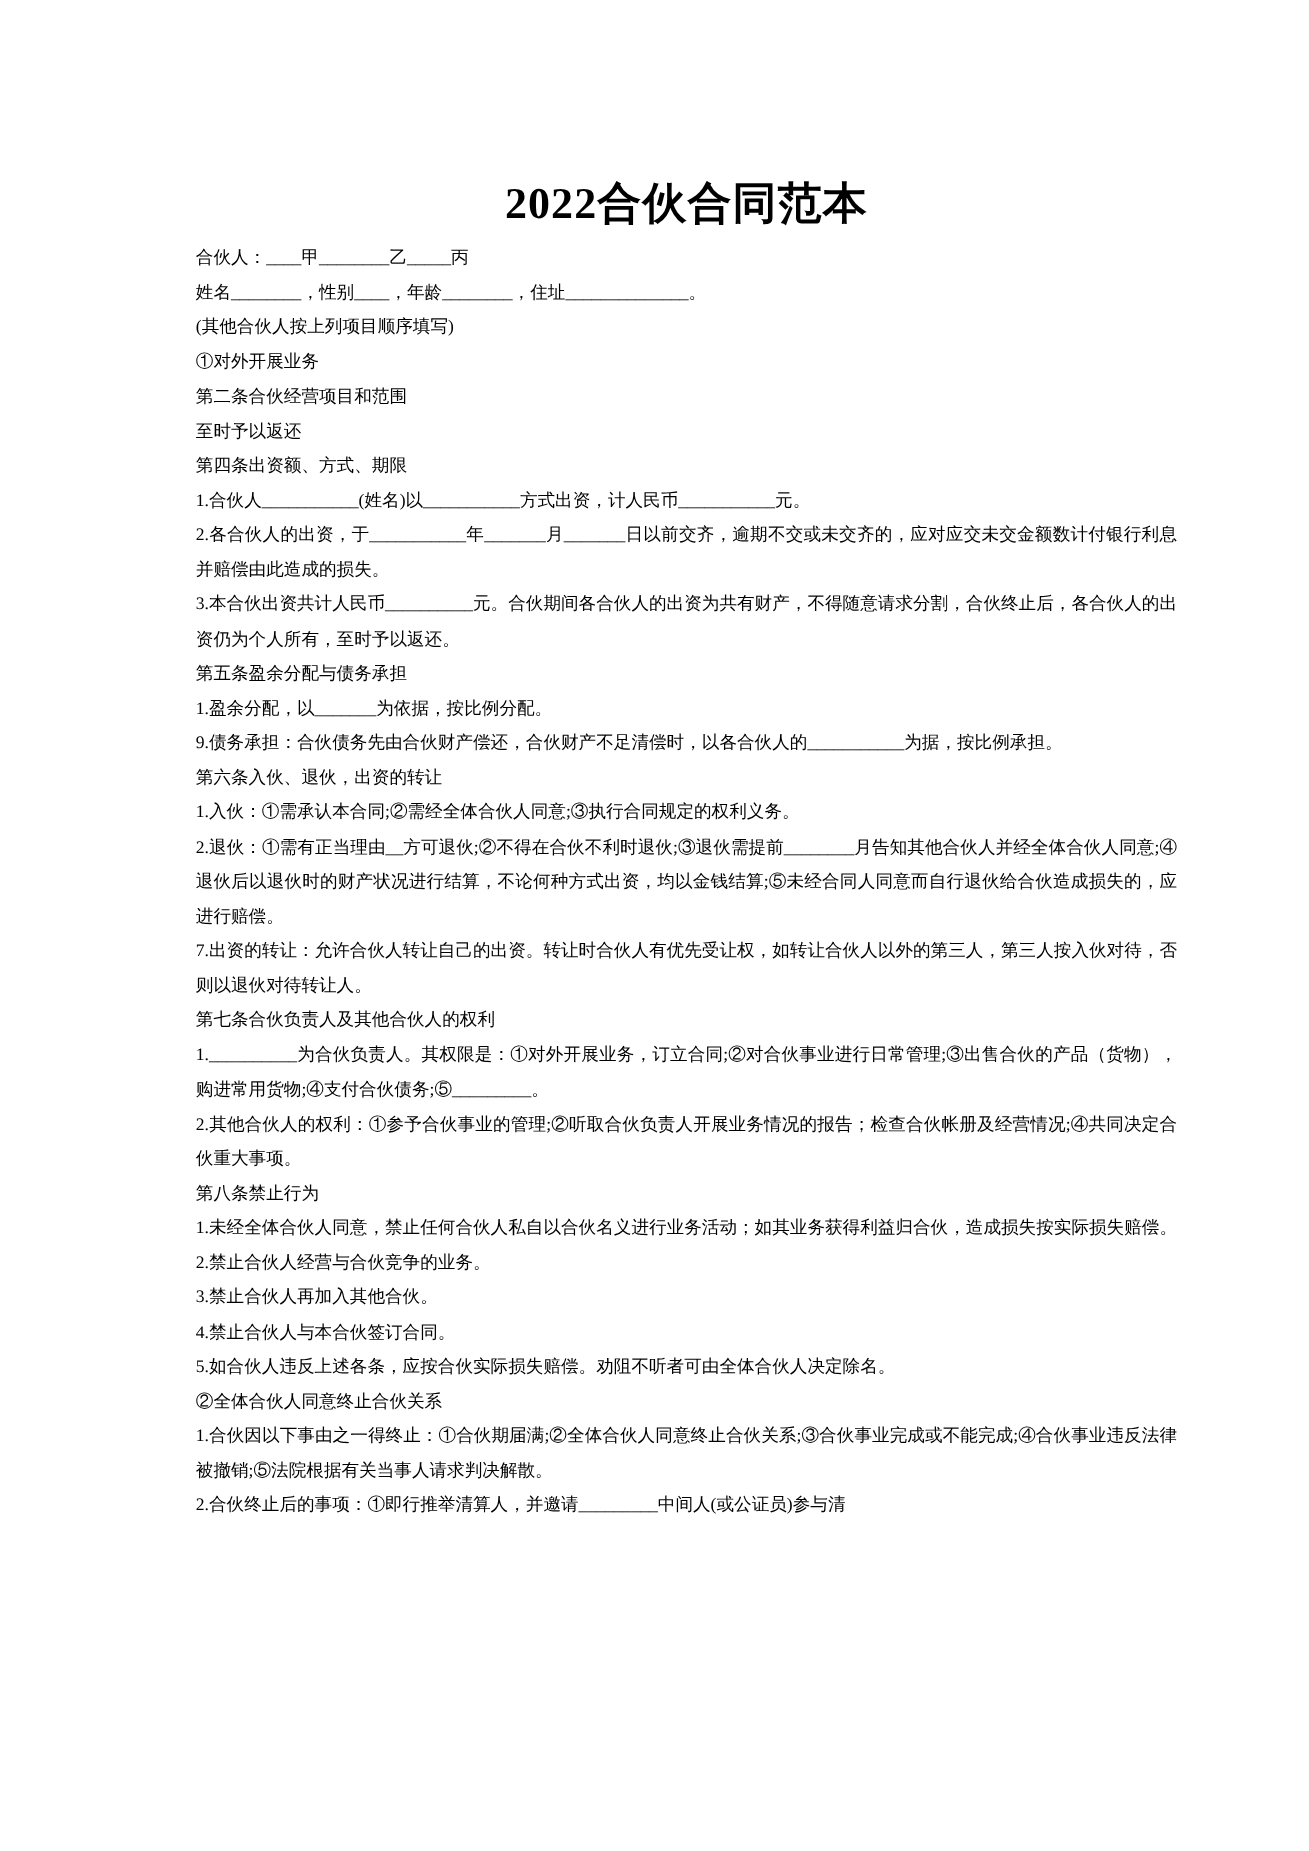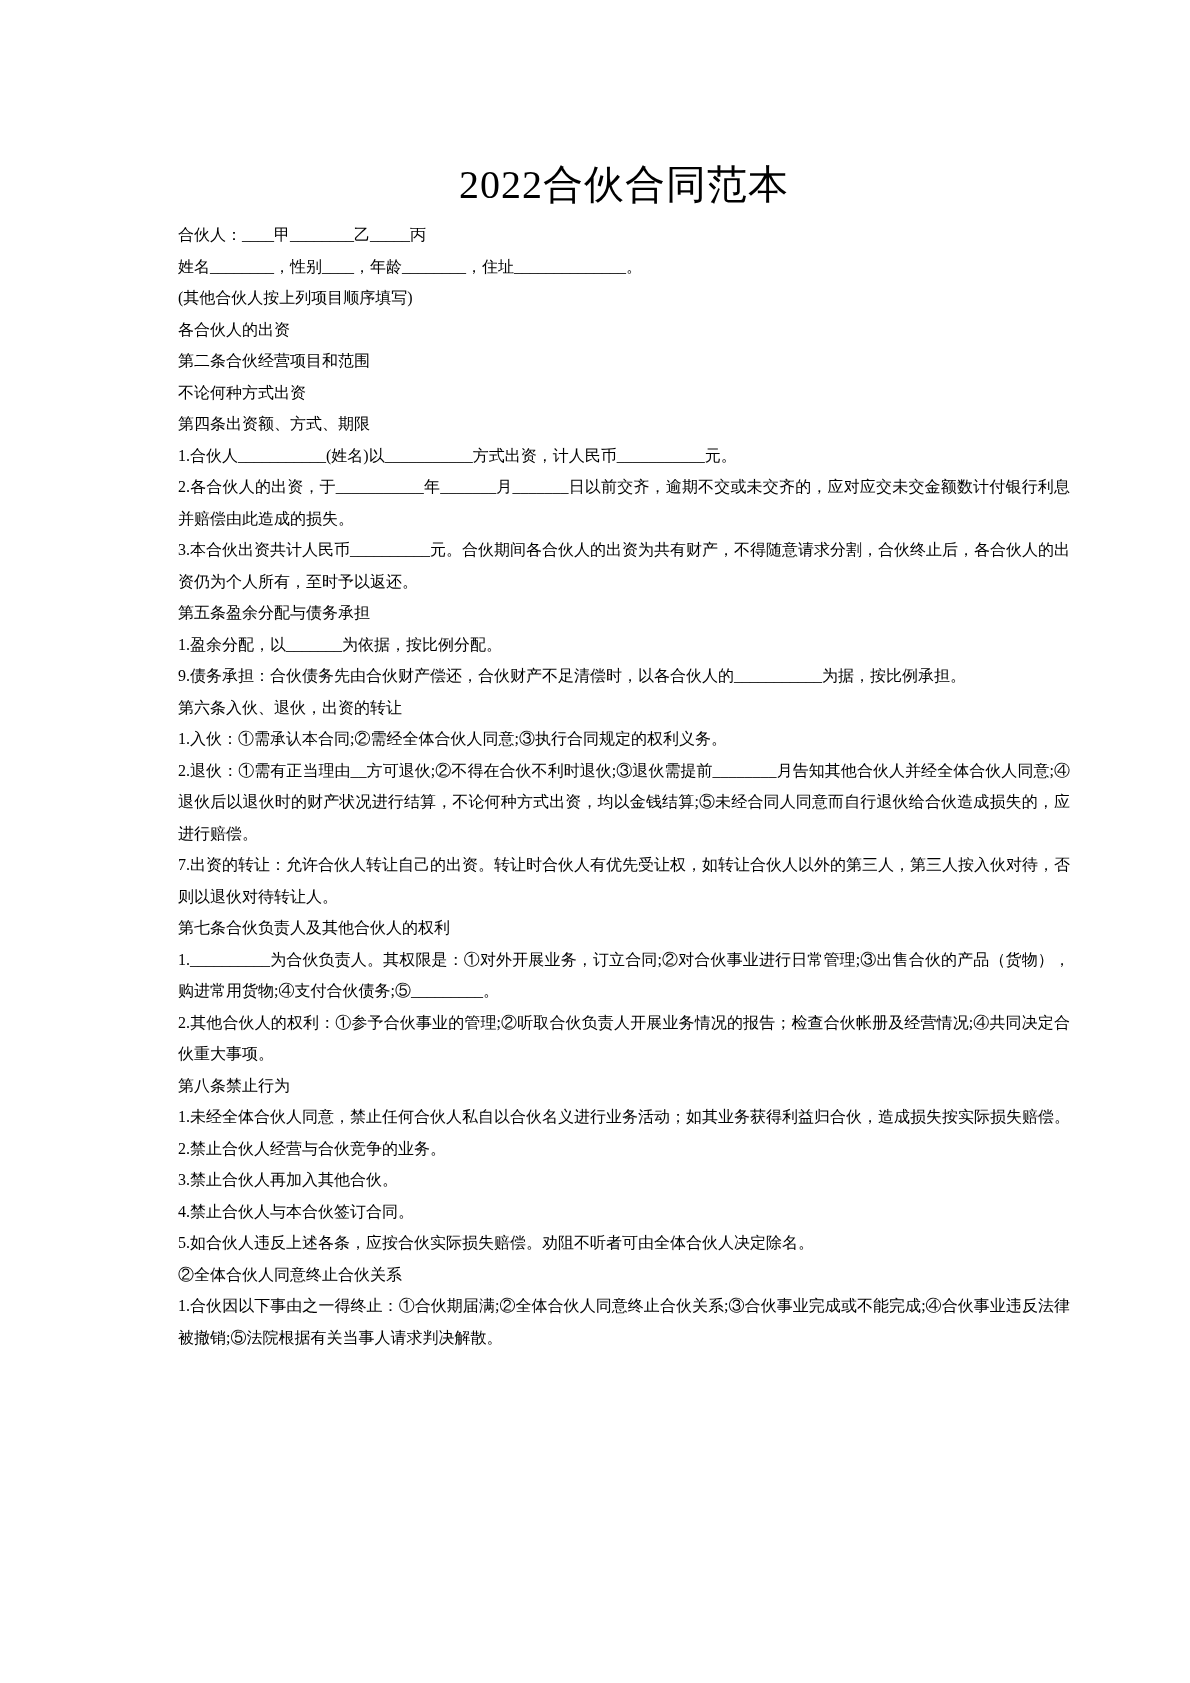--- a/index.html
+++ b/index.html
@@ -15,21 +15,21 @@
     box-sizing: border-box;
     padding: 163px 120px 0 178px;
     overflow: hidden;
     font-family: "Liberation Serif", "DejaVu Serif", serif;
     color: #000000;
   }
   .doc-title {
     margin: 0 0 12px 0;
     font-size: 40px;
     line-height: 44px;
-    font-weight: normal;
+    font-weight: bold;
     text-align: center;
     letter-spacing: 1px;
     white-space: nowrap;
   }
   .doc-body {
     width: 892px;
   }
   .para {
     margin: 0;
     font-size: 16px;
@@ -41,23 +41,23 @@
 </style>
 </head>
 <body>
 
 <div class="page">
   <h1 class="doc-title">2022合伙合同范本</h1>
   <div class="doc-body">
       <p class="para">合伙人：____甲________乙_____丙</p>
       <p class="para">姓名________，性别____，年龄________，住址______________。</p>
       <p class="para">(其他合伙人按上列项目顺序填写)</p>
-      <p class="para">各合伙人的出资</p>
+      <p class="para">①对外开展业务</p>
       <p class="para">第二条合伙经营项目和范围</p>
-      <p class="para">不论何种方式出资</p>
+      <p class="para">至时予以返还</p>
       <p class="para">第四条出资额、方式、期限</p>
       <p class="para">1.合伙人___________(姓名)以___________方式出资，计人民币___________元。</p>
       <p class="para">2.各合伙人的出资，于___________年_______月_______日以前交齐，逾期不交或未交齐的，应对应交未交金额数计付银行利息并赔偿由此造成的损失。</p>
       <p class="para">3.本合伙出资共计人民币__________元。合伙期间各合伙人的出资为共有财产，不得随意请求分割，合伙终止后，各合伙人的出资仍为个人所有，至时予以返还。</p>
       <p class="para">第五条盈余分配与债务承担</p>
       <p class="para">1.盈余分配，以_______为依据，按比例分配。</p>
       <p class="para">9.债务承担：合伙债务先由合伙财产偿还，合伙财产不足清偿时，以各合伙人的___________为据，按比例承担。</p>
       <p class="para">第六条入伙、退伙，出资的转让</p>
       <p class="para">1.入伙：①需承认本合同;②需经全体合伙人同意;③执行合同规定的权利义务。</p>
       <p class="para">2.退伙：①需有正当理由__方可退伙;②不得在合伙不利时退伙;③退伙需提前________月告知其他合伙人并经全体合伙人同意;④退伙后以退伙时的财产状况进行结算，不论何种方式出资，均以金钱结算;⑤未经合同人同意而自行退伙给合伙造成损失的，应进行赔偿。</p>
@@ -66,14 +66,15 @@
       <p class="para">1.__________为合伙负责人。其权限是：①对外开展业务，订立合同;②对合伙事业进行日常管理;③出售合伙的产品（货物），购进常用货物;④支付合伙债务;⑤_________。</p>
       <p class="para">2.其他合伙人的权利：①参予合伙事业的管理;②听取合伙负责人开展业务情况的报告；检查合伙帐册及经营情况;④共同决定合伙重大事项。</p>
       <p class="para">第八条禁止行为</p>
       <p class="para">1.未经全体合伙人同意，禁止任何合伙人私自以合伙名义进行业务活动；如其业务获得利益归合伙，造成损失按实际损失赔偿。</p>
       <p class="para">2.禁止合伙人经营与合伙竞争的业务。</p>
       <p class="para">3.禁止合伙人再加入其他合伙。</p>
       <p class="para">4.禁止合伙人与本合伙签订合同。</p>
       <p class="para">5.如合伙人违反上述各条，应按合伙实际损失赔偿。劝阻不听者可由全体合伙人决定除名。</p>
       <p class="para">②全体合伙人同意终止合伙关系</p>
       <p class="para">1.合伙因以下事由之一得终止：①合伙期届满;②全体合伙人同意终止合伙关系;③合伙事业完成或不能完成;④合伙事业违反法律被撤销;⑤法院根据有关当事人请求判决解散。</p>
+      <p class="para">2.合伙终止后的事项：①即行推举清算人，并邀请_________中间人(或公证员)参与清</p>
     </div>
 </div>
 
 </body></html>

